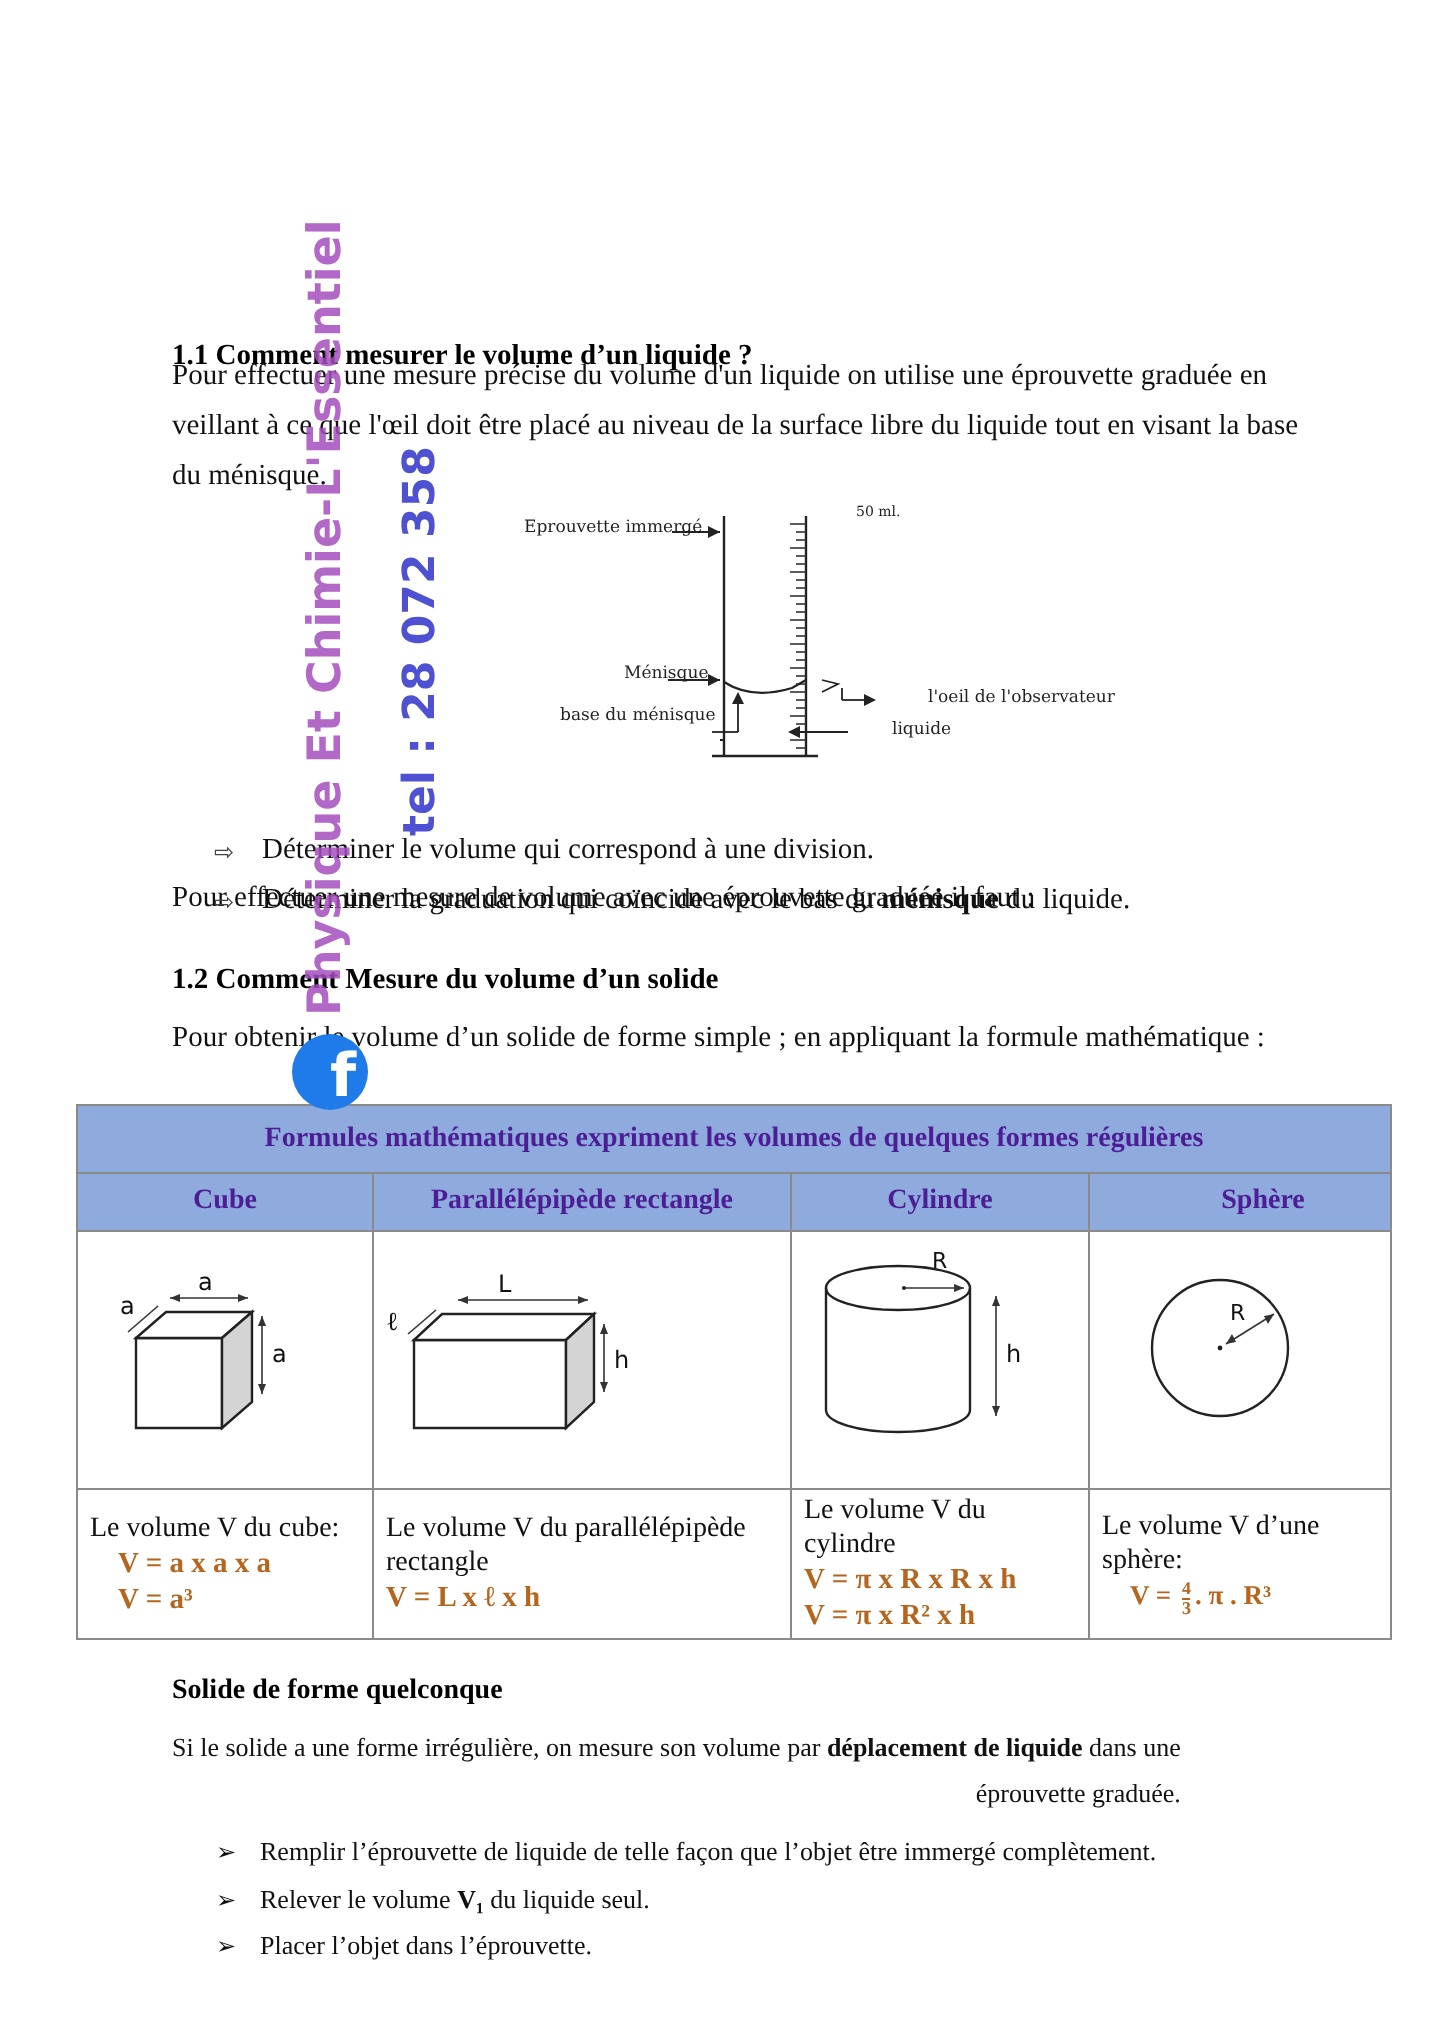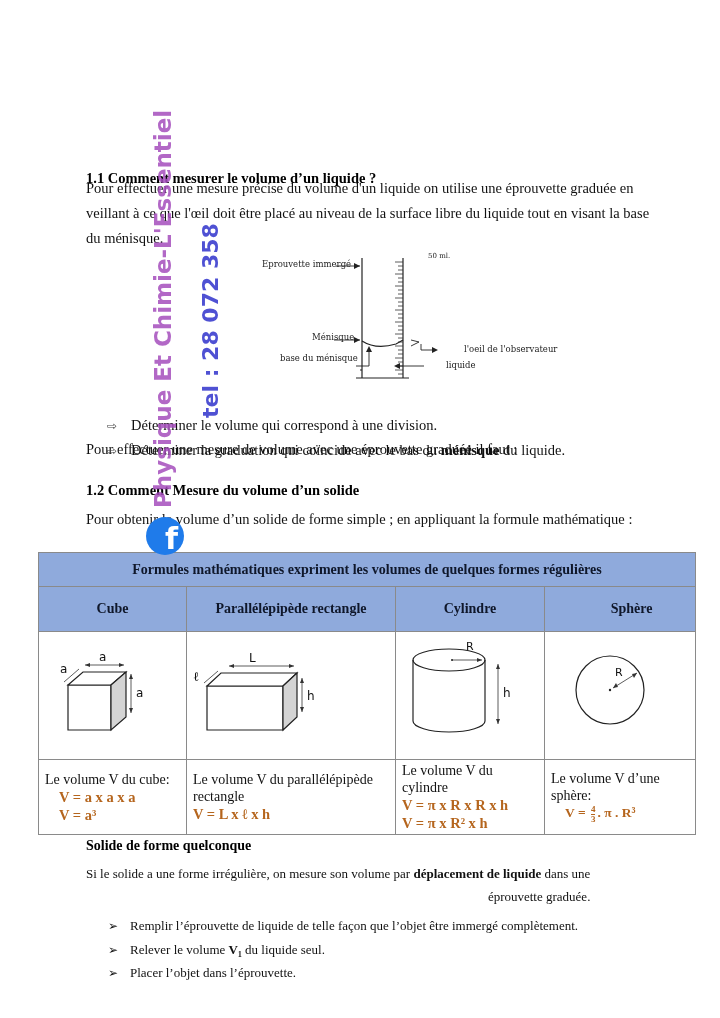--- a/index.html
+++ b/index.html
@@ -14,23 +14,23 @@
   
   .diagram-label { font-family: "DejaVu Serif", serif; font-size: 8.5px; color: #222; position: absolute; white-space: nowrap; margin-left: 24px; }
 
   
   .bullet-row { position: absolute; display: flex; align-items: center; font-size: 14.5px; }
   .bullet-row .glyph { width: 24px; color: #444; font-size: 12px; font-family: "DejaVu Sans", sans-serif; }
 
   
   table.formulas { position: absolute; left: 38px; top: 552px; width: 653px; border-collapse: collapse; }
   table.formulas td, table.formulas th { border: 1px solid #8a8a8a; }
-  table.formulas th { background: #8faadc; font-weight: bold; font-size: 14px; color: #0f172a; text-align: center; }
+  table.formulas th { background: #8faadc; font-weight: bold; font-size: 14px; color: #4c1d95; text-align: center; }
   th.title-cell { height: 34px; }
-  th.col-head { height: 45px; }
+  th.col-head { height: 29px; }
   td.fig { height: 123px; background: #fff; position: relative; }
   td.txt { height: 75px; vertical-align: middle; font-size: 14px; line-height: 17px; padding: 2px 6px; }
   .formula { color: #b5651d; font-weight: bold; font-size: 14.5px; line-height: 18px; }
   .frac { display: inline-flex; flex-direction: column; vertical-align: middle; font-size: 9px; line-height: 9px; text-align: center; margin: 0 2px; }
   .frac span.num { border-bottom: 1px solid #b5651d; }
   .wm1 { position: absolute; transform-origin: left top; transform: rotate(-90deg); white-space: nowrap;
          font-family: "DejaVu Sans", sans-serif; font-weight: bold; font-size: 23px; color: #a54ebd; opacity: .85; }
   .wm2 { position: absolute; transform-origin: left top; transform: rotate(-90deg); white-space: nowrap;
          font-family: "DejaVu Sans", sans-serif; font-weight: bold; font-size: 22px; color: #3c3fcf; opacity: .9; }
   .fb { position: absolute; left: 146px; top: 517px; width: 38px; height: 38px; border-radius: 50%; background: #1f7bea;

